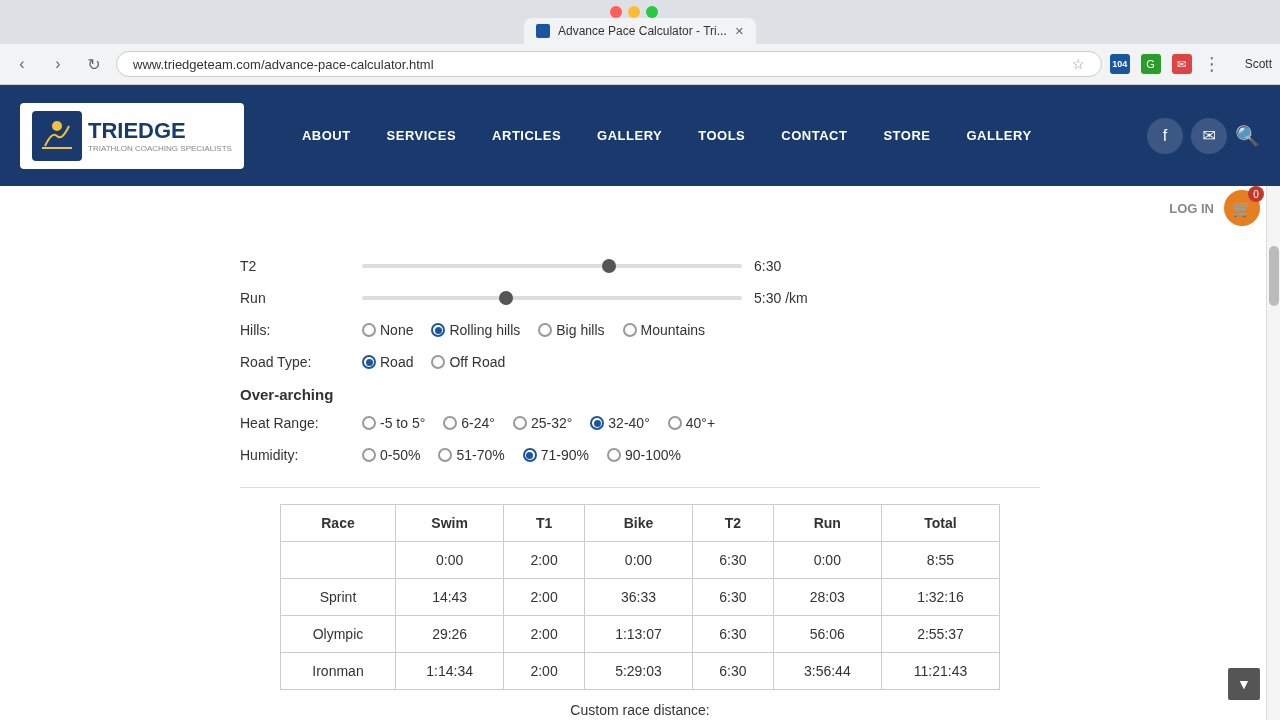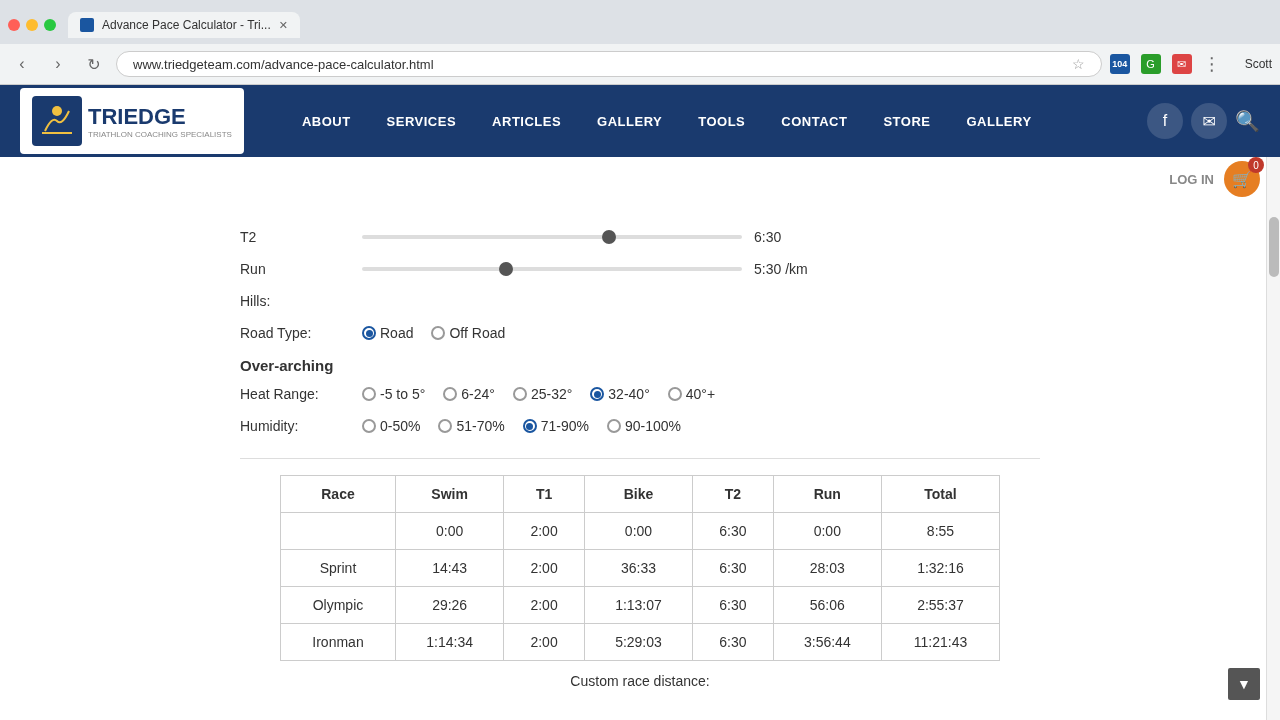--- a/index.html
+++ b/index.html
@@ -9,20 +9,21 @@
     .browser-chrome {
       background: #f1f3f4;
       border-bottom: 1px solid #ccc;
     }
     .browser-tab-bar {
       display: flex;
       align-items: center;
       padding: 6px 8px 0;
       background: #dde1e6;
       height: 44px;
+      flex-direction: column;
     }
     .browser-tab {
       display: flex;
       align-items: center;
       background: #f1f3f4;
       border-radius: 8px 8px 0 0;
       padding: 0 12px;
       height: 26px;
       font-size: 12px;
       color: #333;
@@ -86,21 +87,21 @@
     .ext-green { background: #2a9d2a; }
     .ext-red { background: #d44; }
     .user-name { font-size: 12px; color: #333; margin-left: 16px; }
 
     
     .site-header {
       background: #1a3a6e;
       display: flex;
       align-items: center;
       padding: 0 20px;
-      height: 72px;
+      height: 101px;
     }
     .logo-area {
       display: flex; align-items: center;
       background: #fff;
       padding: 8px 12px;
       border-radius: 4px;
       margin-right: 40px;
       min-width: 120px;
     }
     .logo-text {
@@ -433,20 +434,38 @@
       <div class="slider-container">
         <div class="slider-track">
           <div class="slider-thumb" style="left: 38%;"></div>
         </div>
       </div>
       <div class="pace-value">5:30 /km</div>
     </div>
 
     <div class="form-row">
       <div class="form-label">Hills:</div>
+      <div class="radio-group">
+        <label class="radio-option">
+          <div class="radio-circle"></div>
+          <span>None</span>
+        </label>
+        <label class="radio-option">
+          <div class="radio-circle selected"></div>
+          <span>Rolling hills</span>
+        </label>
+        <label class="radio-option">
+          <div class="radio-circle"></div>
+          <span>Big hills</span>
+        </label>
+        <label class="radio-option">
+          <div class="radio-circle"></div>
+          <span>Mountains</span>
+        </label>
+      </div>
     </div>
 
     <div class="form-row">
       <div class="form-label">Road Type:</div>
       <div class="radio-group">
         <label class="radio-option">
           <div class="radio-circle selected"></div>
           <span>Road</span>
         </label>
         <label class="radio-option">

